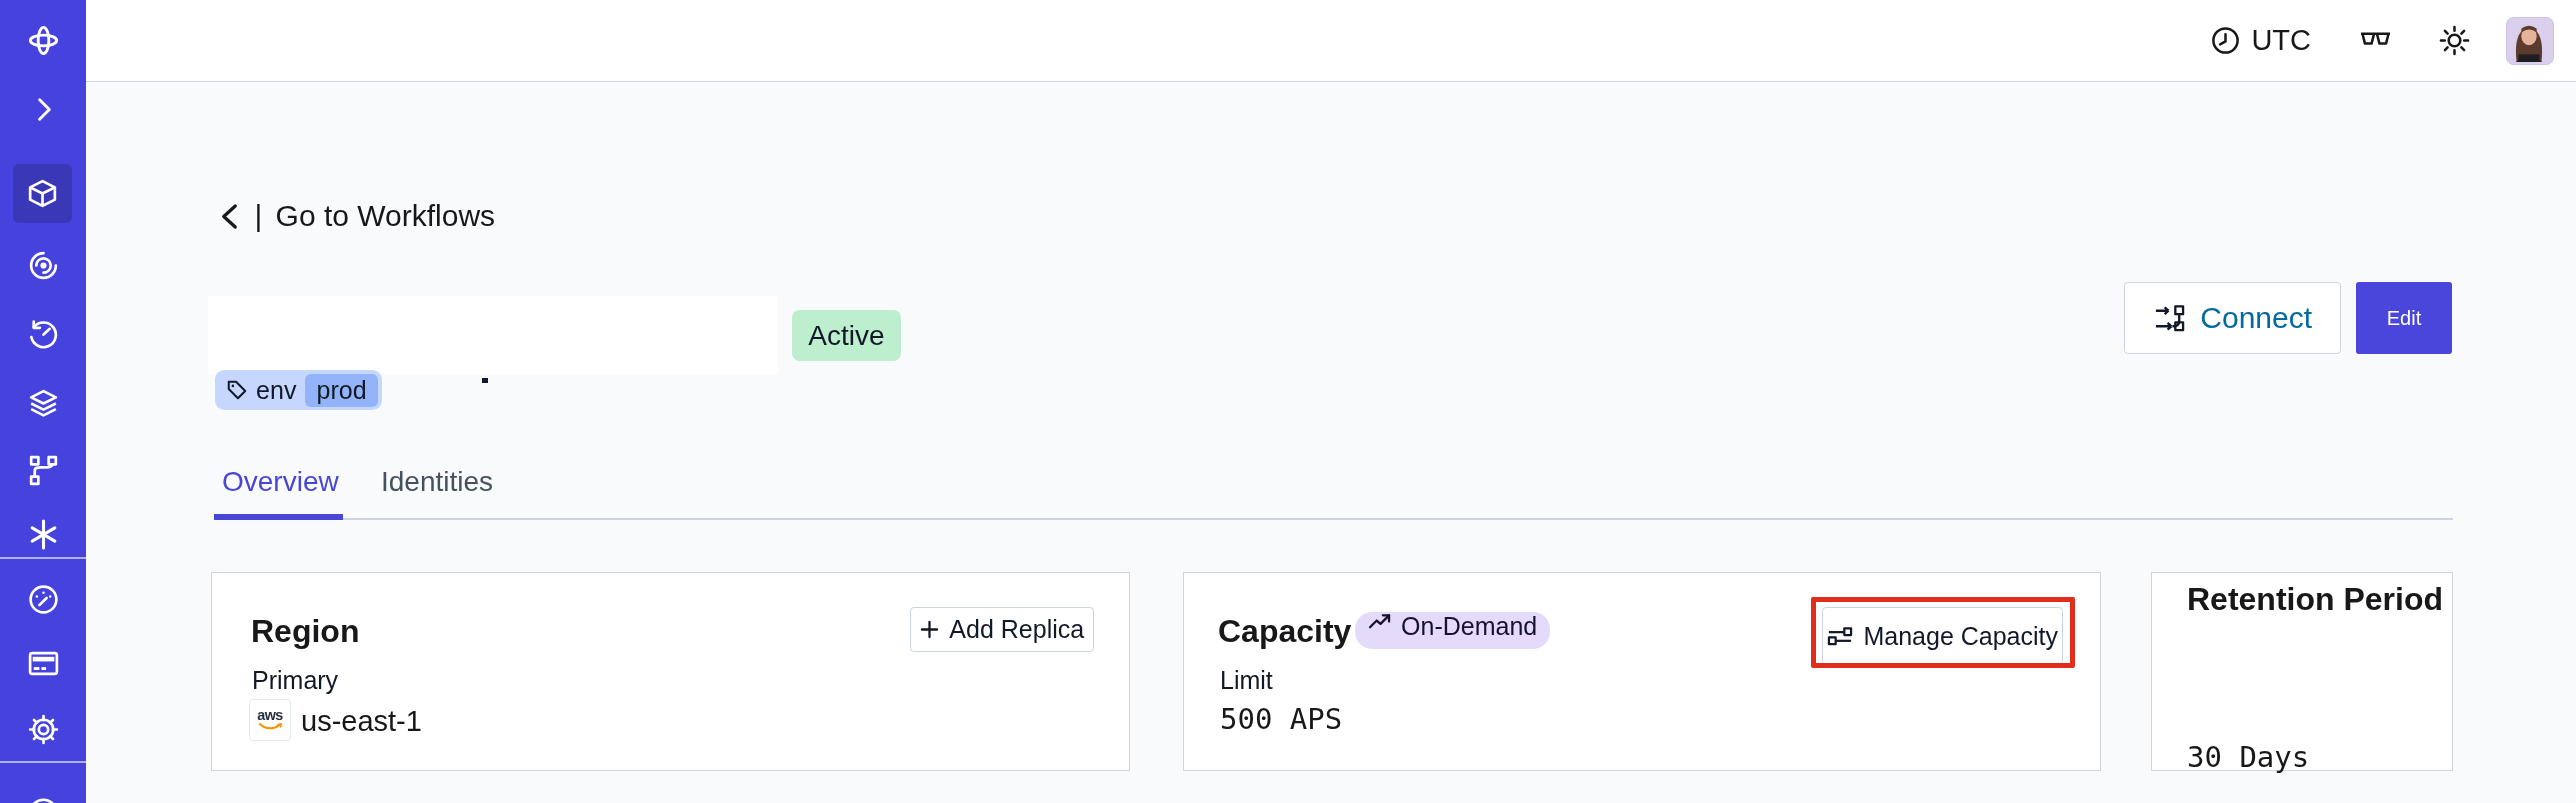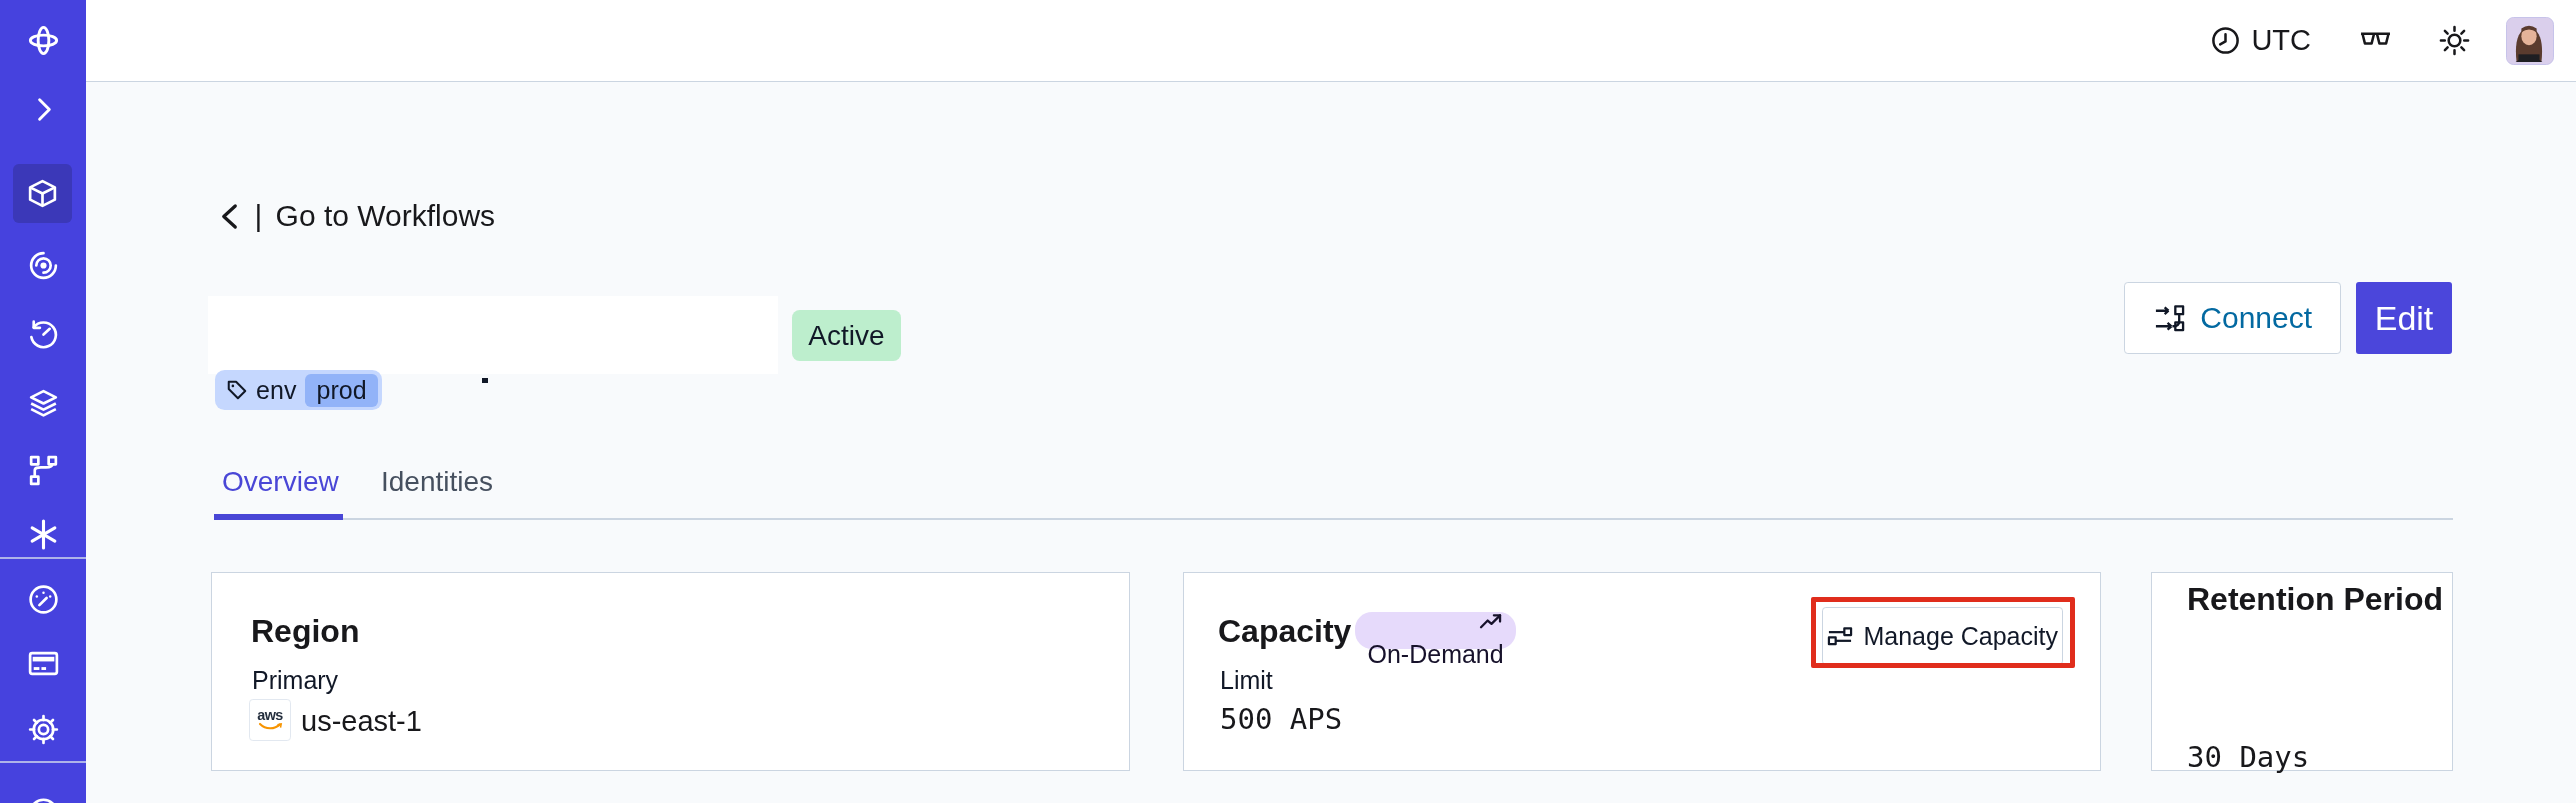--- a/index.html
+++ b/index.html
@@ -46,21 +46,21 @@
                     align-items:center; padding:0 11.5px;justify-content:flex-end; }
   #tag-value-pill span { font-size:25px; color:#111827; }
 
   
   .btn { display:flex; align-items:center; justify-content:center; cursor:pointer; }
   #connect-btn { left:2124px; top:282px; width:217px; height:72px; background:#FFFFFF;
                  border:1.9px solid #CBD5E1; border-radius:3.8px; gap:14.4px; }
   #connect-btn span { font-size:30px; font-weight:500; color:#0369a1; }
   #edit-btn { left:2356px; top:282px; width:96px; height:72px; background:#4B46DB;
               border-radius:2.9px; }
-  #edit-btn span { font-size:34px; font-weight:500; color:#FFFFFF; }
+  #edit-btn span { font-size:20px; font-weight:500; color:#FFFFFF; }
 
   
   #tab-overview { left:222px; top:466px; font-size:28px; font-weight:500; color:#4946D6; cursor:pointer; }
   #tab-identities { left:381px; top:466px; font-size:28px; font-weight:500; color:#46505F; cursor:pointer; }
   #tab-underline { left:214px; top:514px; width:129px; height:5.8px; background:#4946D6; }
   #tab-baseline { left:214px; top:518px; width:2239px; height:1.9px; background:#CBD5E1; }
 
   
   .card { position:absolute; top:572px; height:199px; background:#FFFFFF;
           border:1.9px solid #CBD5E1; }
@@ -72,21 +72,21 @@
   .card-value { position:absolute; font-size:29px; color:#18181B; line-height:33px; }
   .mono { font-family:"DejaVu Sans Mono", monospace; }
   .card-btn { position:absolute; display:flex; align-items:center; justify-content:center;
               background:#FFFFFF; border:1.9px solid #CBD5E1; border-radius:3.8px; cursor:pointer; gap:10.5px; }
   .card-btn span { font-size:25px; font-weight:500; color:#111827; }
   #add-replica-btn { left:910px; top:607px; width:184px; height:45px; }
   #manage-capacity-btn { left:1822px; top:607px; width:241px; height:58px; }
   #capacity-highlight { left:1811px; top:597px; width:264px; height:71px;
                         border:5.8px solid #E02D1C; border-radius:1.9px; z-index:5; }
   #ondemand-badge { left:1355px; top:612px; height:37px; border-radius:17px; background:#E6DAFB;
-                    display:flex; align-items:flex-end; gap:8.6px; padding:0 12.5px;flex-direction:column; }
+                    display:flex; align-items:flex-start; gap:8.6px; padding:0 12.5px; }
   #ondemand-badge span { font-size:25px; color:#17122B; }
   #aws-badge { left:249px; top:699px; width:42px; height:42px; background:#FFFFFF;
                border:1.9px solid #E2E8F0; border-radius:3.8px; display:flex; flex-direction:column;
                align-items:center; justify-content:center; }
   #aws-badge .aws-text { font-size:14.4px; font-weight:700; color:#252F3E; line-height:12.5px; letter-spacing:-0.5px; }
 </style>
 </head>
 <body>
 
 <div class="stage">
@@ -259,20 +259,28 @@
     <span>Edit</span>
   </div>
 
   <div class="abs" id="tab-overview">Overview</div>
   <div class="abs" id="tab-identities">Identities</div>
   <div class="abs" id="tab-baseline"></div>
   <div class="abs" id="tab-underline"></div>
 
   <div class="card" id="card-region"></div>
   <div class="abs card-title" style="left:251px; top:612px;">Region</div>
+  <div class="abs card-btn" id="add-replica-btn">
+    <span class="tb-icon">
+      <svg width="19" height="19" viewBox="0 0 20 20" fill="none" stroke="#111827" stroke-width="2.4" stroke-linecap="round">
+        <path d="M10 2 V18 M2 10 H18"></path>
+      </svg>
+    </span>
+    <span>Add Replica</span>
+  </div>
   <div class="abs card-label" style="left:252px; top:666px;">Primary</div>
   <div class="abs" id="aws-badge">
     <span class="aws-text">aws</span>
     <svg width="25" height="8.6" viewBox="0 0 26 9" fill="none">
       <path d="M2 2 C 8 8, 17 8, 23 2.5" stroke="#F79400" stroke-width="2.2" stroke-linecap="round"></path>
       <path d="M23.5 6 L24.2 2 L20.3 2.8" stroke="#F79400" stroke-width="1.6" fill="none"></path>
     </svg>
   </div>
   <div class="abs card-value" style="left:301px; top:705px;">us-east-1</div>
 

